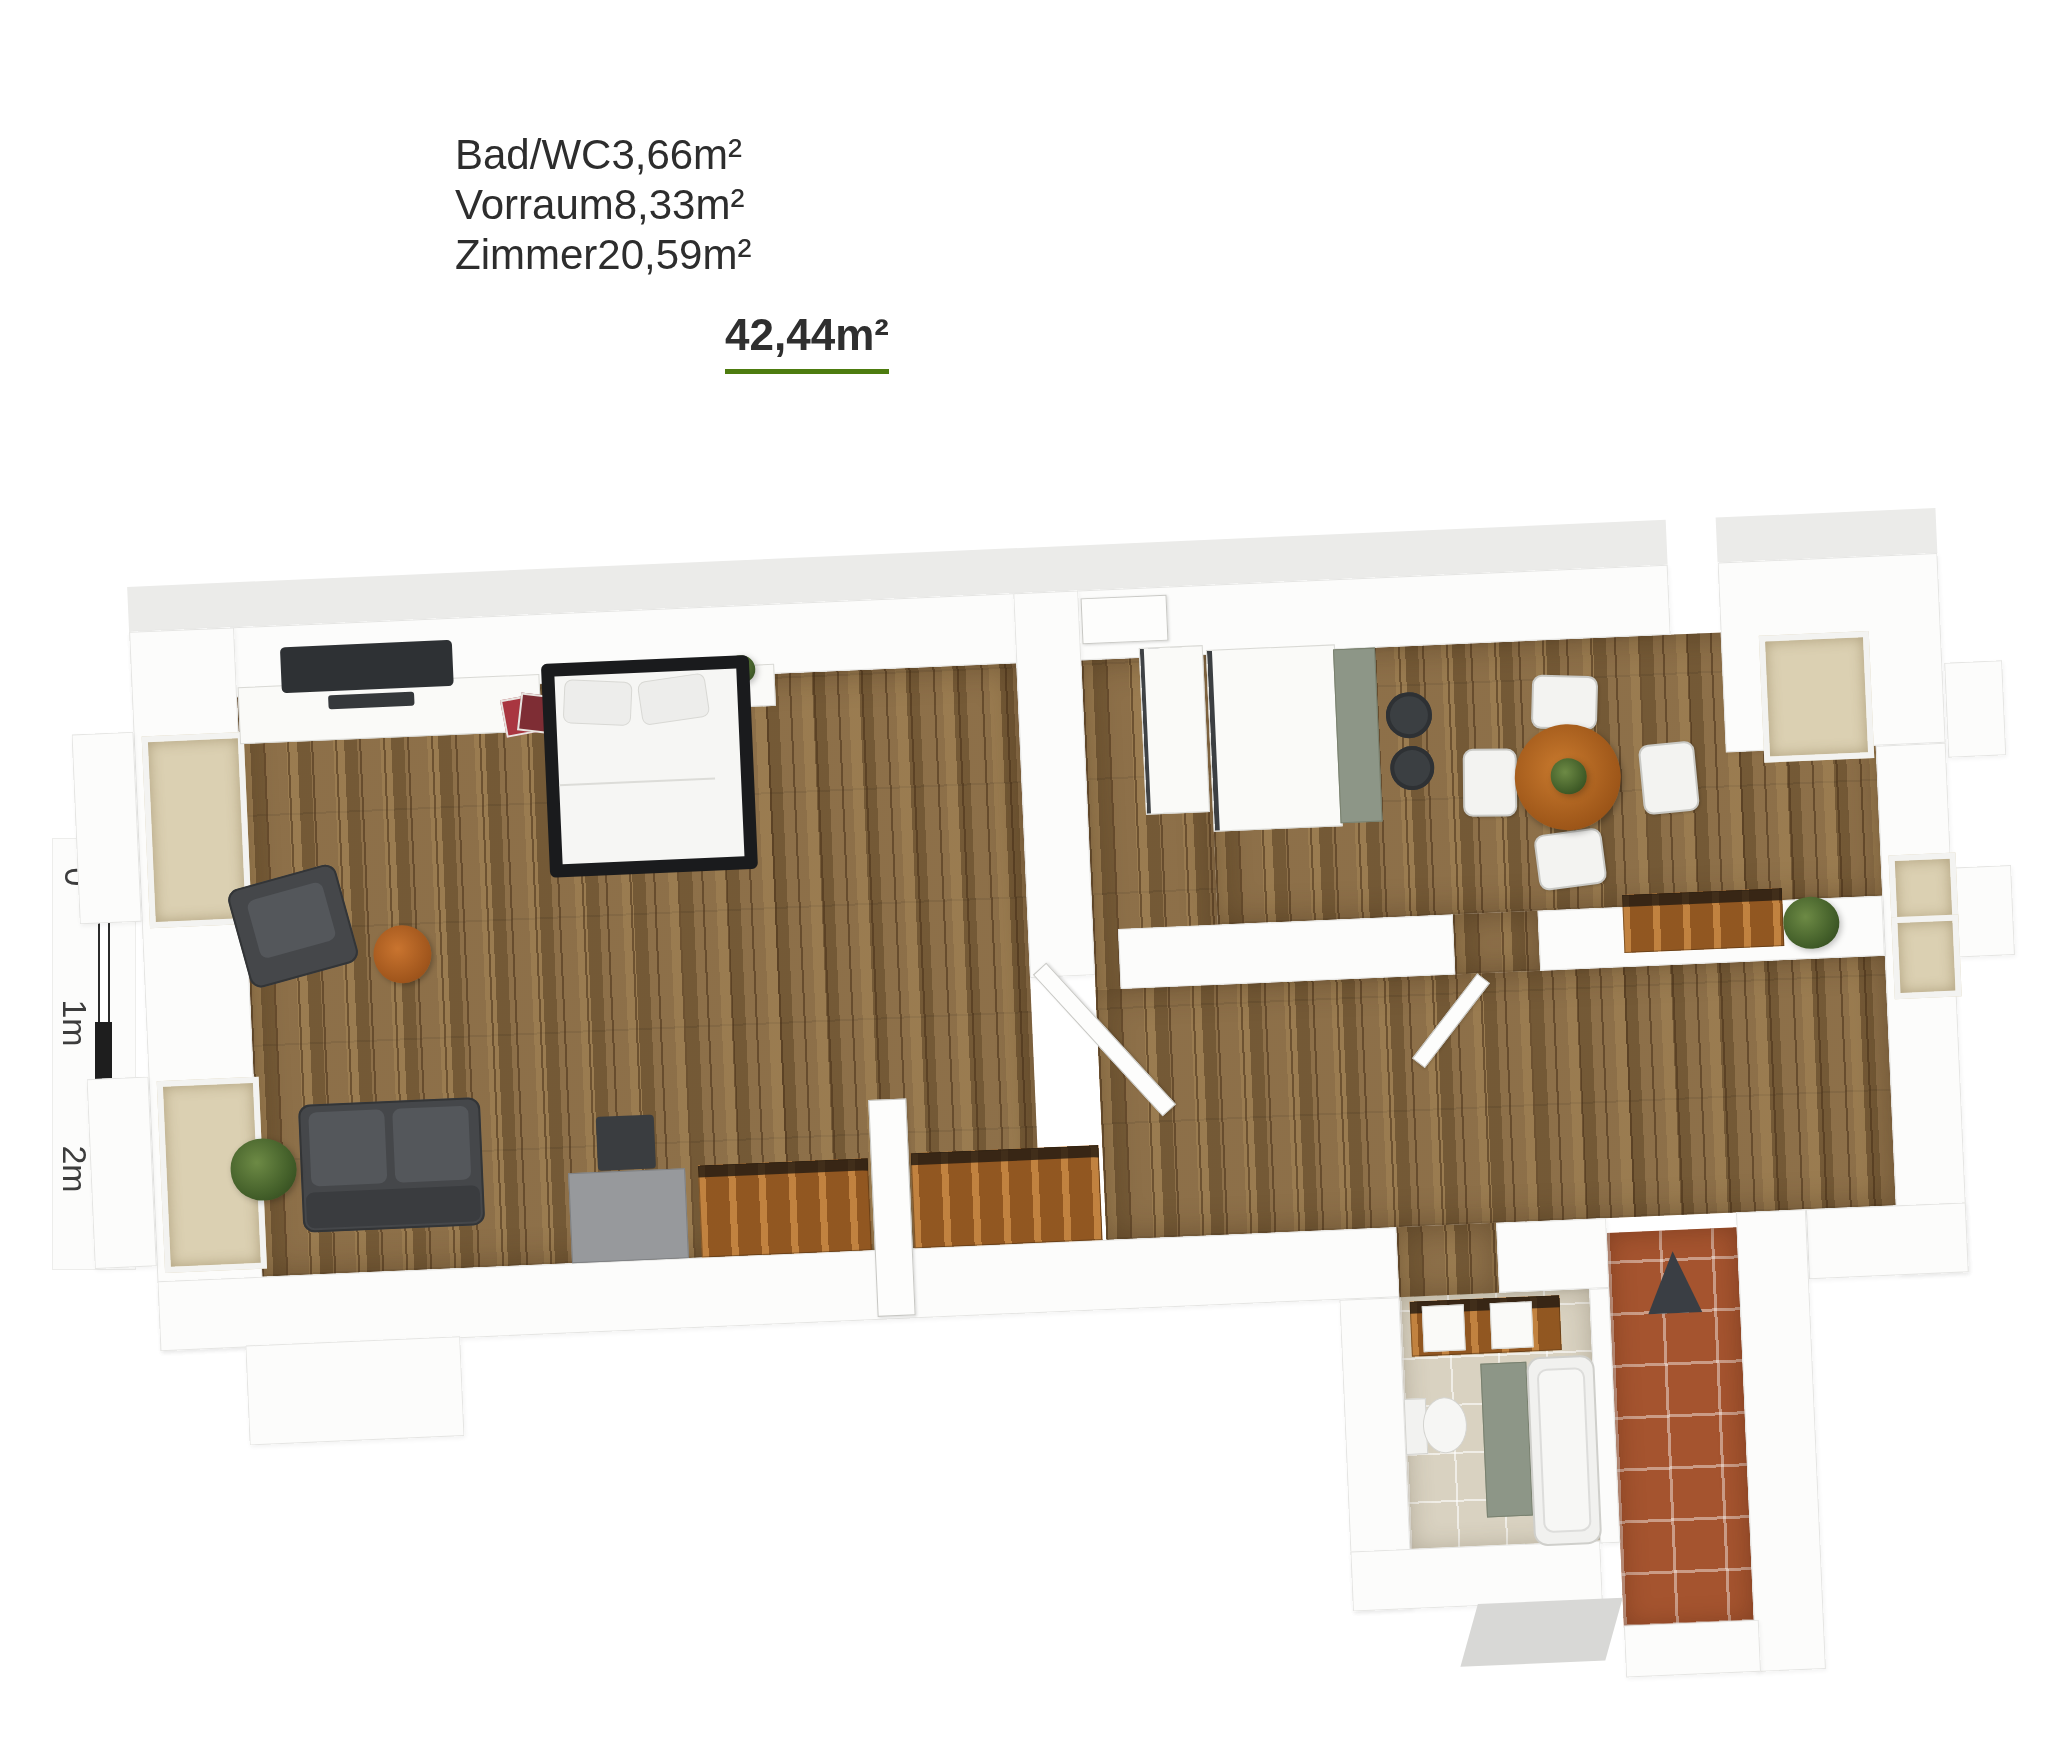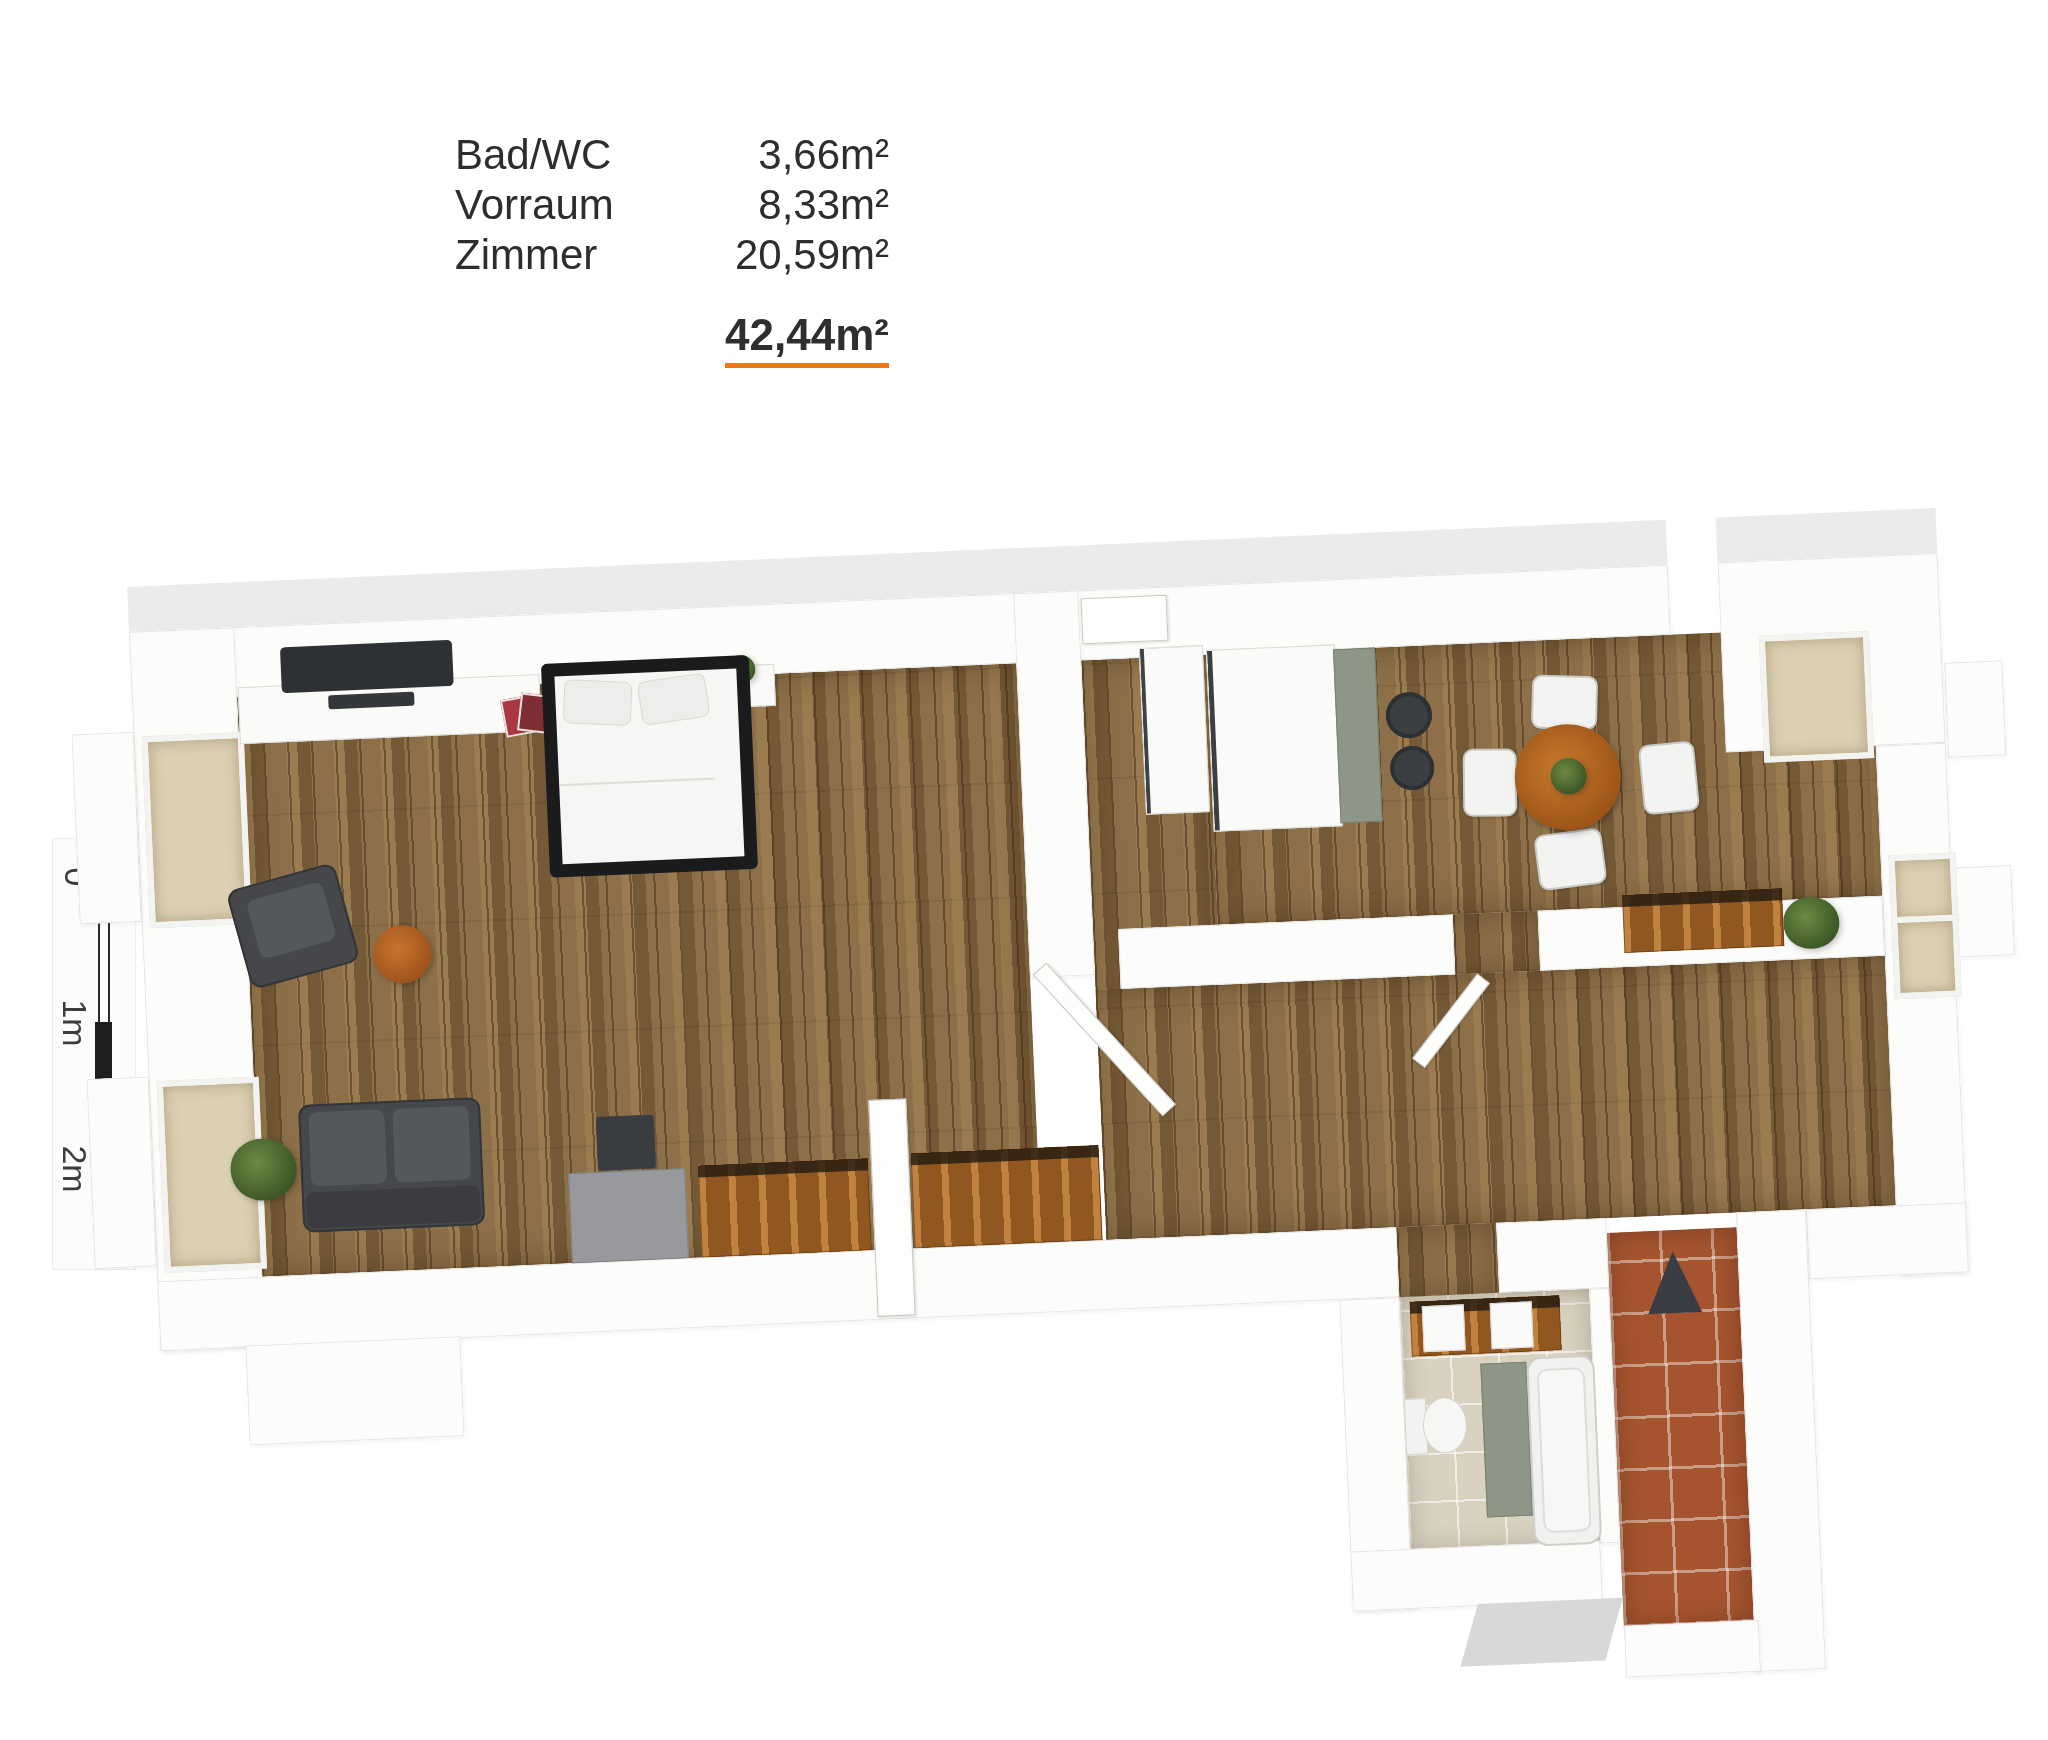--- a/index.html
+++ b/index.html
@@ -2,23 +2,23 @@
 <html><head>
 <meta charset="utf-8">
 <style>
   html,body{margin:0;padding:0;background:#ffffff;}
   #canvas{position:relative;width:2048px;height:1740px;background:#ffffff;overflow:hidden;
           font-family:"Liberation Sans", sans-serif;color:#2f2f2f;}
   .abs{position:absolute;}
 
   
   #legend{left:455px;top:130px;width:434px;}
-  .lrow{display:flex;justify-content:space-between;font-size:42px;line-height:50px;color:#2d2d2d;}
+  .lrow{display:flex;font-size:42px;line-height:50px;color:#2d2d2d;}
   .ltotal{margin-top:30px;text-align:right;font-size:44px;font-weight:bold;}
-  .ltotal span{display:inline-block;border-bottom:5px solid #f97316;padding-bottom:3px;}
+  .ltotal span{display:inline-block;border-bottom:5px solid #4d7c0f;padding-bottom:9px;}
 
   
   #scalebar{left:52px;top:838px;width:84px;height:432px;background:#fcfcfb;
             box-shadow:inset 0 0 0 1px #ededeb;}
   .slabel{width:46px;height:46px;display:flex;align-items:center;justify-content:center;
           transform:rotate(90deg);font-size:34px;color:#3c3c3c;}
   .sbar-thin{left:46px;top:46px;width:8px;height:136px;background:#ffffff;border:2px solid #2b2b2b;}
   .sbar-thick{left:43px;top:184px;width:17px;height:146px;background:#1e1e1e;}
 
   

